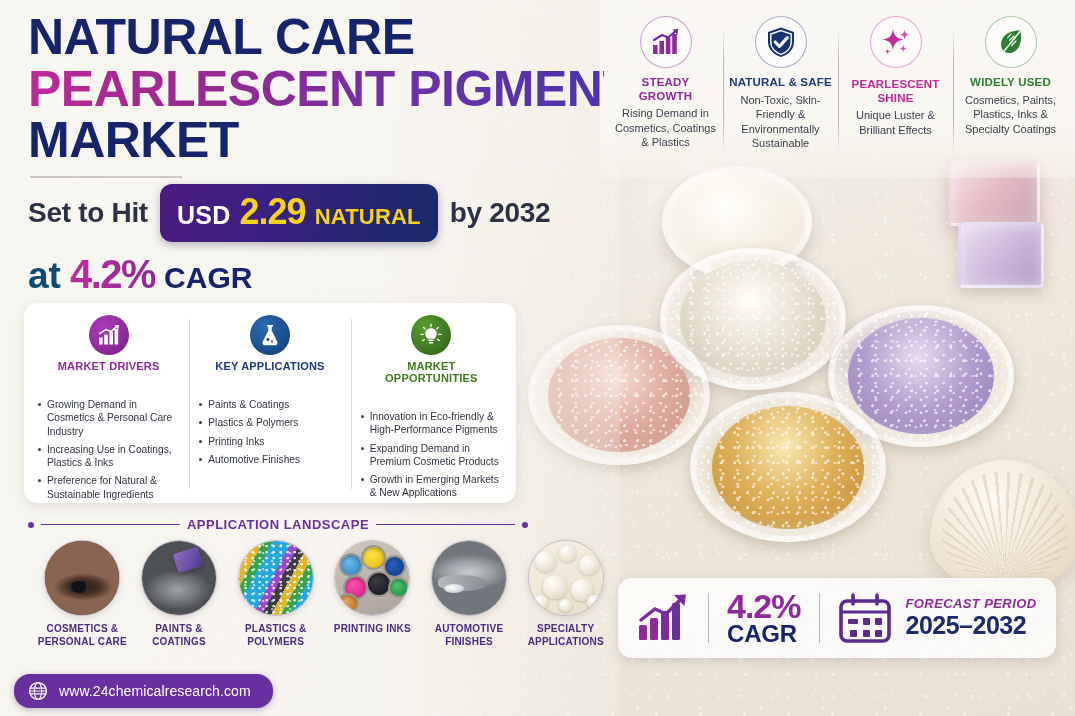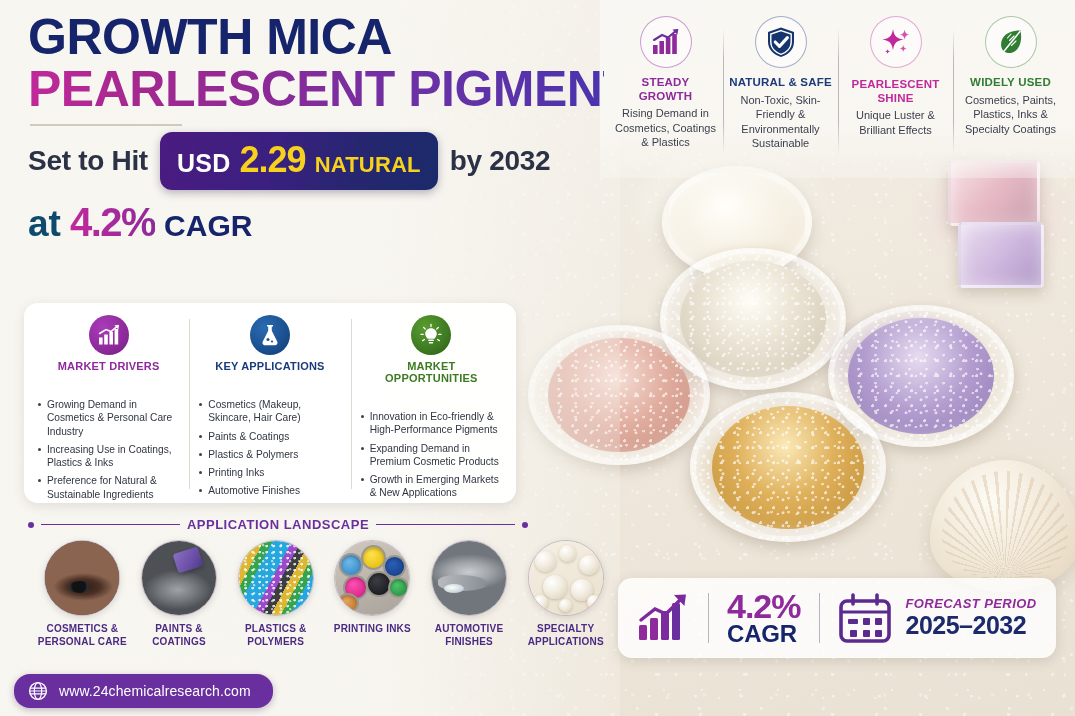--- a/index.html
+++ b/index.html
@@ -286,22 +286,23 @@
     <div class="mound" style="background:radial-gradient(ellipse at 48% 32%, #fbe9b8 0%, #dfb05a 45%, #bf8c34 100%);"></div>
     <div class="spark"></div>
       <div class="rim"></div>
   </div>
   <div class="shell" style="left:930px;top:460px;width:150px;height:132px;"></div>
 
   <div id="veil"></div>
   <div id="veil-top"></div>
 
   <div id="head">
-    <div class="t-line" id="t1">GROWTH MICA</div>
+    <div class="t-line" id="t1">NATURAL CARE</div>
     <div class="t-line" id="t2">PEARLESCENT PIGMENT</div>
+    <div class="t-line" id="t3">MARKET</div>
     <div id="rule"></div>
 
     <div id="sub1">
       <span class="sub-txt">Set to Hit</span>
       <span id="usd-badge">
         <span class="usd">USD</span>
         <span class="val">2.29</span>
         <span class="bil">NATURAL</span>
       </span>
       <span class="sub-txt">by 2032</span>
@@ -393,21 +394,20 @@
     <div class="col">
       <div class="col-icon" style="background:radial-gradient(circle at 35% 30%, #2a6bb0 0%, #1b4f8f 60%, #143c6e 100%);">
         <svg width="22" height="24" viewBox="0 0 22 24">
           <path d="M8 2 h6 v1.6 h-1.2 v4.2 l5.4 10.6 c.9 1.8 -.3 3.8 -2.3 3.8 H6.1 c-2 0 -3.2 -2 -2.3 -3.8 L9.2 7.8 V3.6 H8 Z" fill="#fff"></path>
           <circle cx="9" cy="16.5" r="1.5" fill="#1b4f8f"></circle>
           <circle cx="13" cy="18.5" r="1.1" fill="#1b4f8f"></circle>
         </svg>
       </div>
       <div class="col-title" style="color:#1b3a7a;">KEY APPLICATIONS</div>
       <ul>
-        <li>Cosmetics (Makeup, Skincare, Hair Care)</li>
         <li>Paints &amp; Coatings</li>
         <li>Plastics &amp; Polymers</li>
         <li>Printing Inks</li>
         <li>Automotive Finishes</li>
       </ul>
     </div>
 
     <div class="col">
       <div class="col-icon" style="background:radial-gradient(circle at 35% 30%, #5a9c2e 0%, #3d7a22 60%, #2c5c18 100%);">
         <svg width="24" height="24" viewBox="0 0 24 24">

